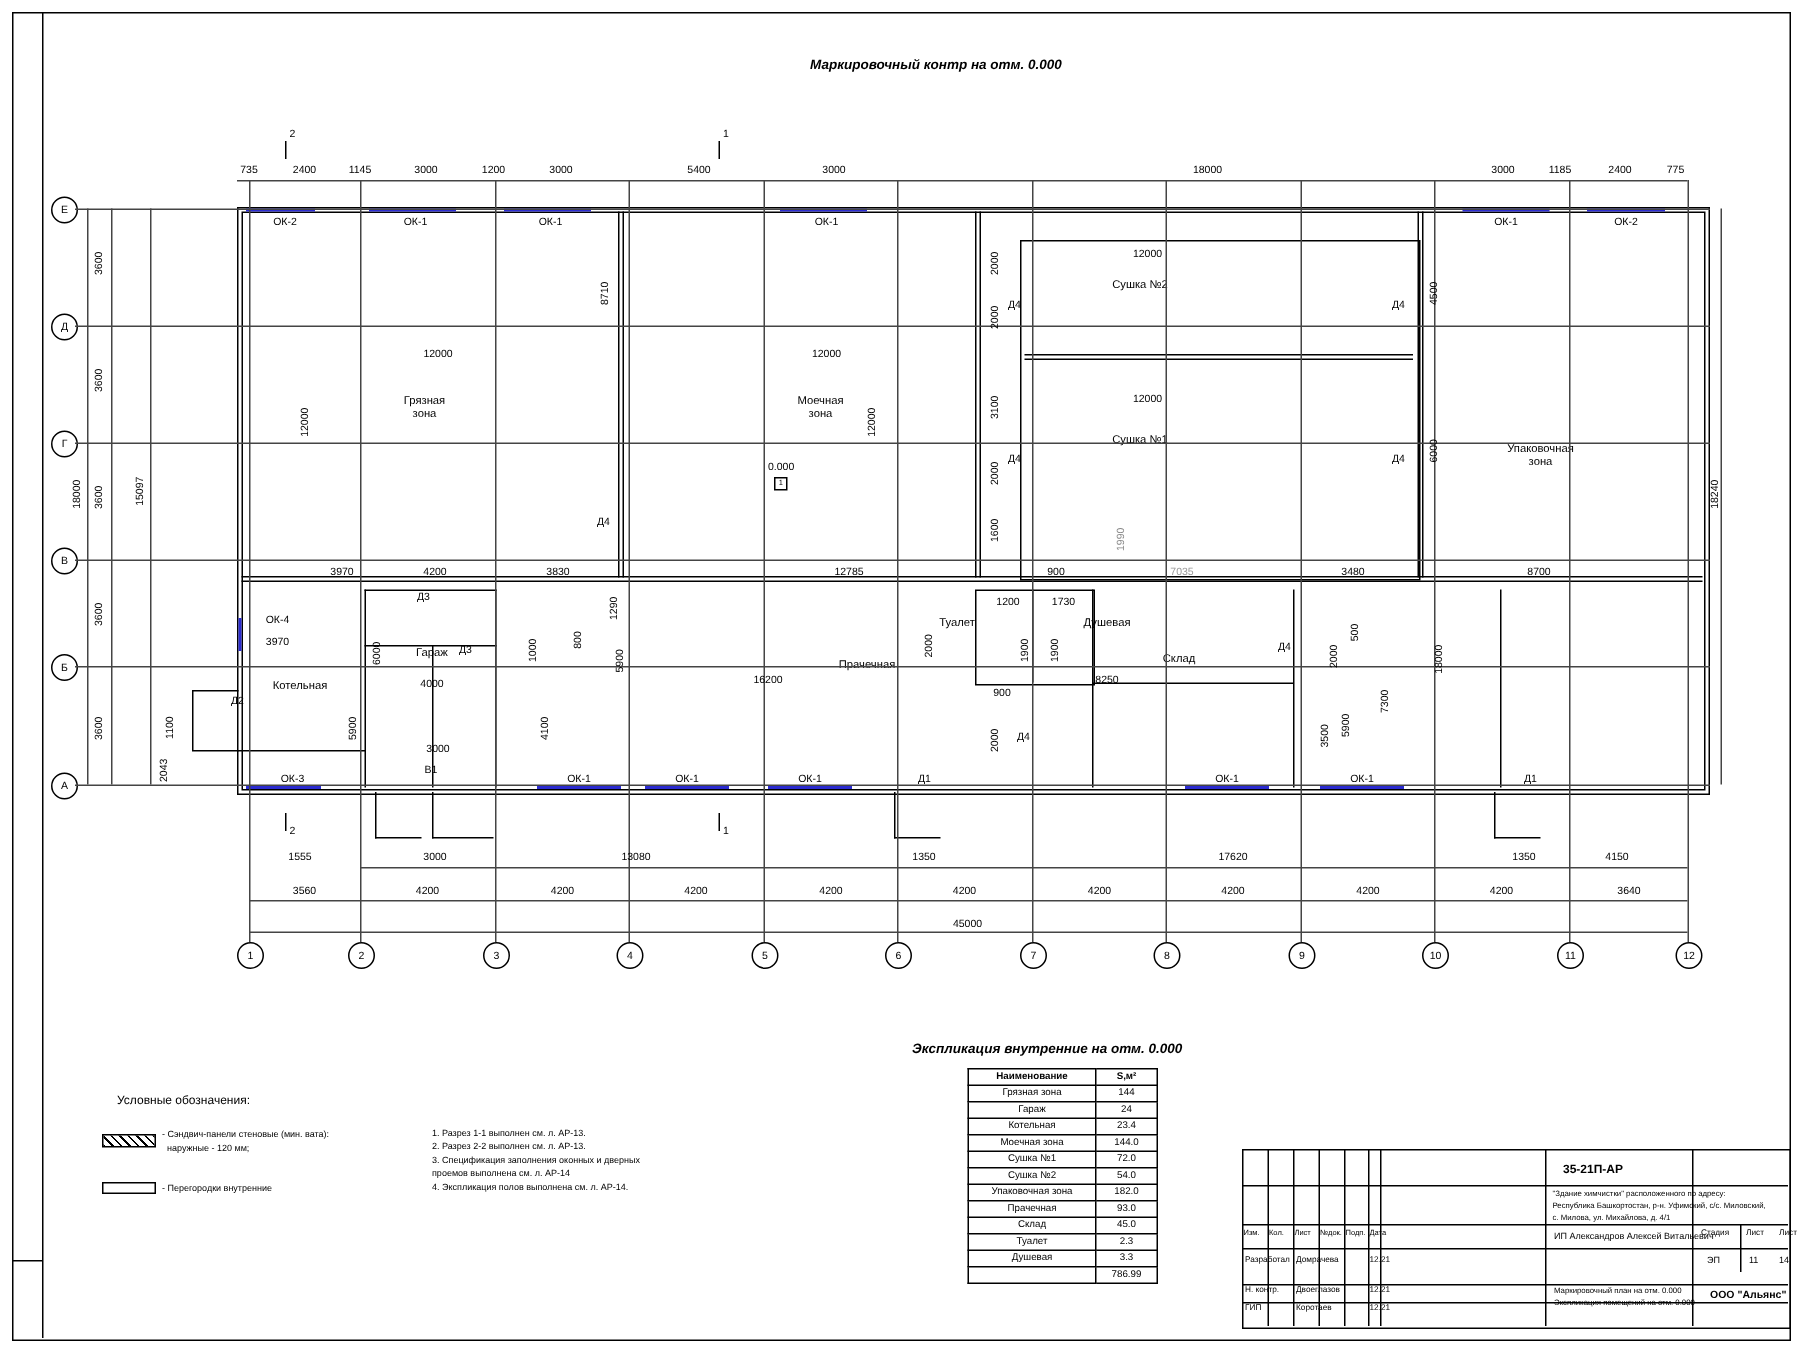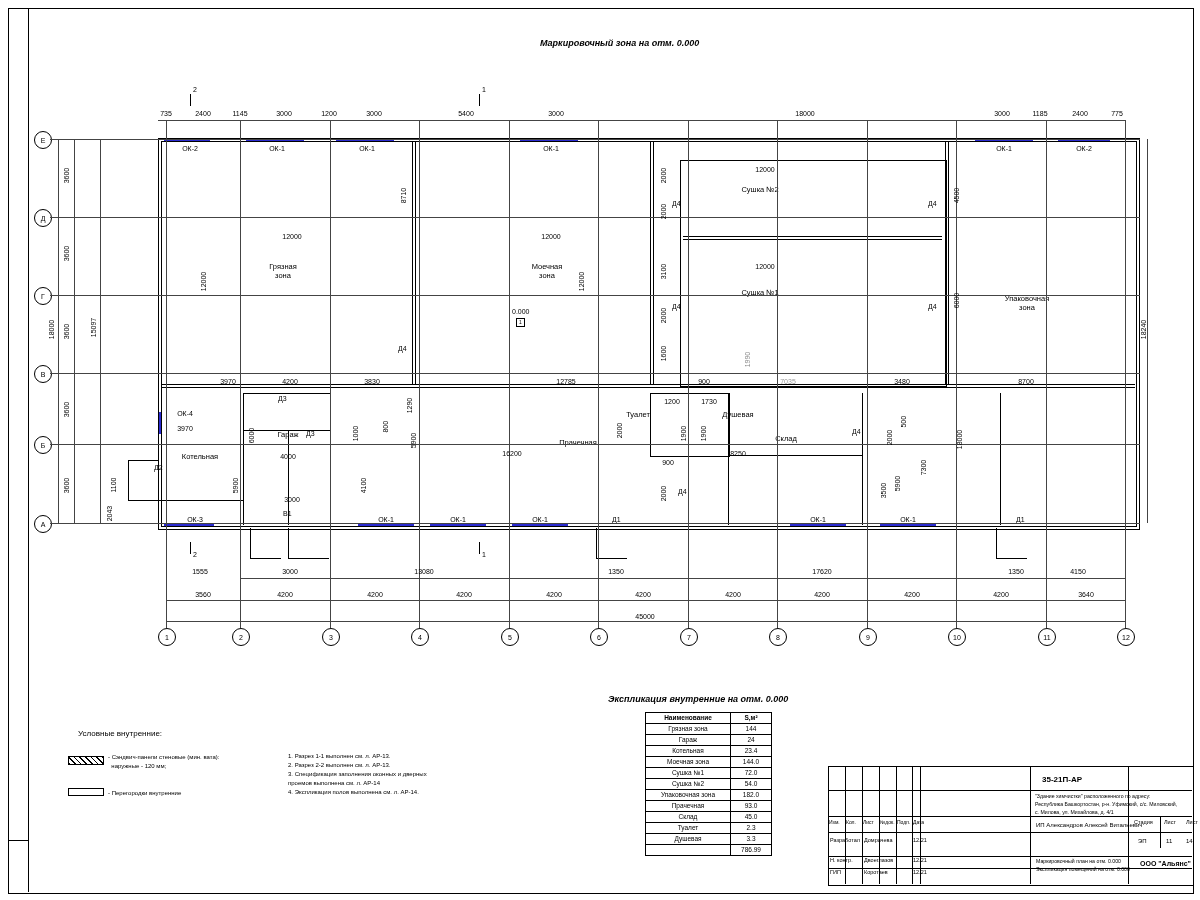--- a/index.html
+++ b/index.html
@@ -37,21 +37,21 @@
 </style>
 </head>
 <body>
 
 <div id="sheet">
 
   <div class="frame" style="left:8px;top:8px;width:1184px;height:884px;"></div>
   <div class="line vline" style="left:28px;top:8px;height:884px;"></div>
   <div class="line hline" style="left:8px;top:840px;width:20px;"></div>
 
-  <div class="title-it" style="left:540px;top:38px;">Маркировочный зона на отм. 0.000</div>
+  <div class="title-it" style="left:540px;top:38px;">Маркировочный контр на отм. 0.000</div>
 
   <div class="wall" style="left:158px;top:138px;width:980px;height:390px;"></div>
   <div class="wall" style="left:161px;top:141px;width:974px;height:384px;"></div>
 
   <div class="blue" style="left:164px;top:139px;width:46px;"></div>
   <div class="blue" style="left:246px;top:139px;width:58px;"></div>
   <div class="blue" style="left:336px;top:139px;width:58px;"></div>
   <div class="blue" style="left:520px;top:139px;width:58px;"></div>
   <div class="blue" style="left:975px;top:139px;width:58px;"></div>
   <div class="blue" style="left:1058px;top:139px;width:52px;"></div>
@@ -350,21 +350,21 @@
           <td class="nm">Душевая</td>
           <td class="vl">3.3</td>
         </tr>
       <tr>
           <td class="nm"></td>
           <td class="vl">786.99</td>
         </tr>
     </tbody>
   </table>
 
-  <div class="lbl" style="left:78px;top:730px;font-size:8px;">Условные внутренние:</div>
+  <div class="lbl" style="left:78px;top:730px;font-size:8px;">Условные обозначения:</div>
   <div class="hatch" style="left:68px;top:756px;"></div>
   <div class="notes" style="left:108px;top:753px;">- Сэндвич-панели стеновые (мин. вата):
   наружные - 120 мм;</div>
   <div class="plainbox" style="left:68px;top:788px;"></div>
   <div class="notes" style="left:108px;top:789px;">- Перегородки внутренние</div>
 
   <div class="notes" style="left:288px;top:752px;">1. Разрез 1-1 выполнен см. л. АР-13.
 2. Разрез 2-2 выполнен см. л. АР-13.
 3. Спецификация заполнения оконных и дверных
 проемов выполнена см. л. АР-14

